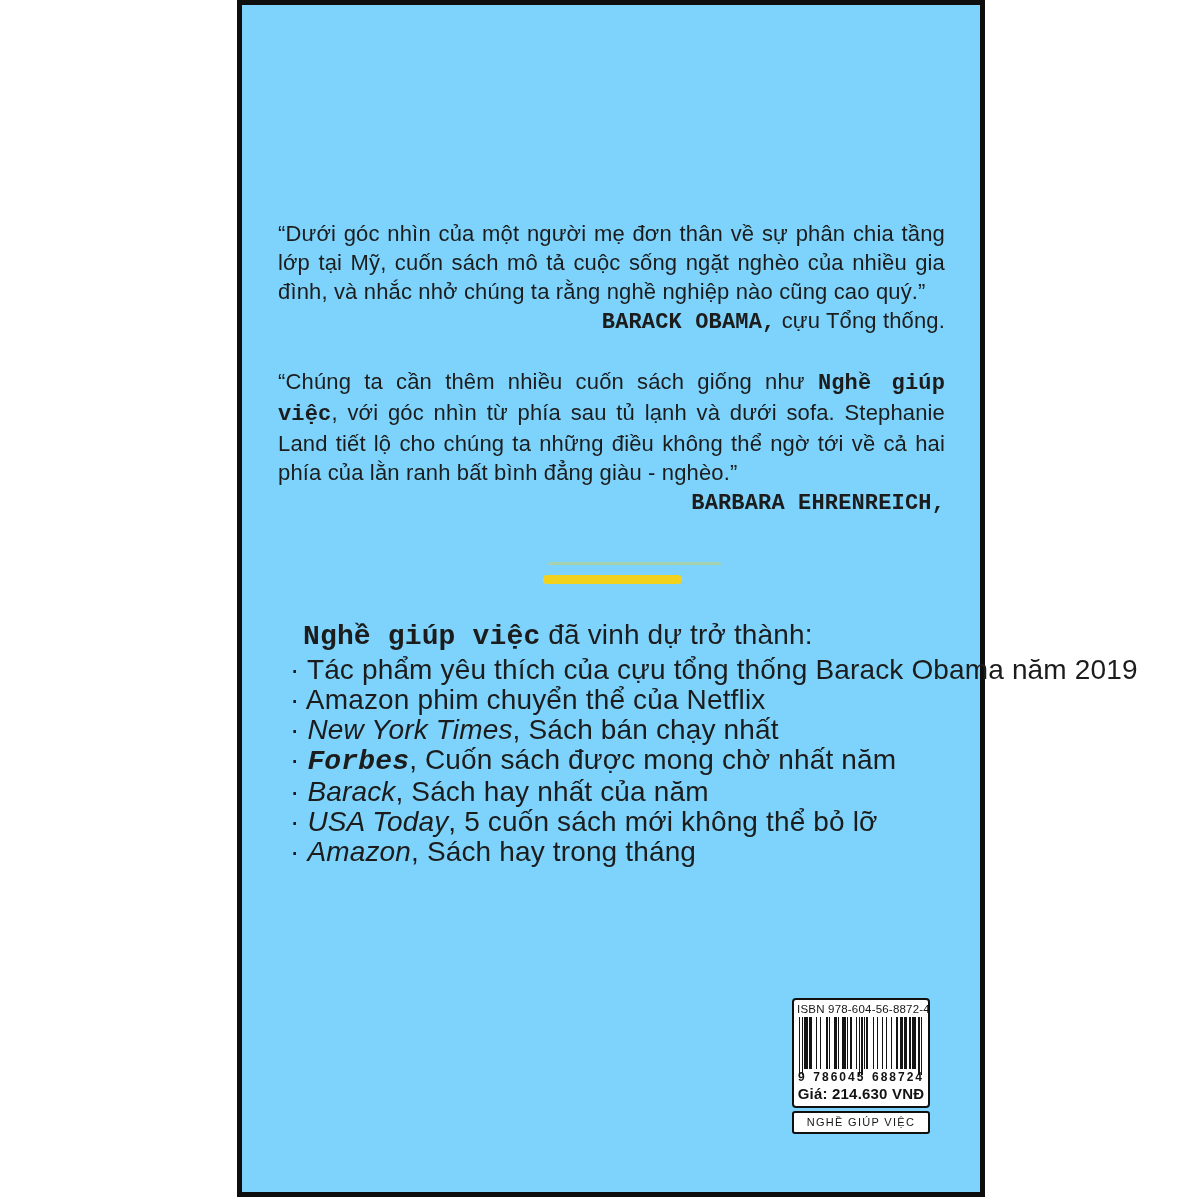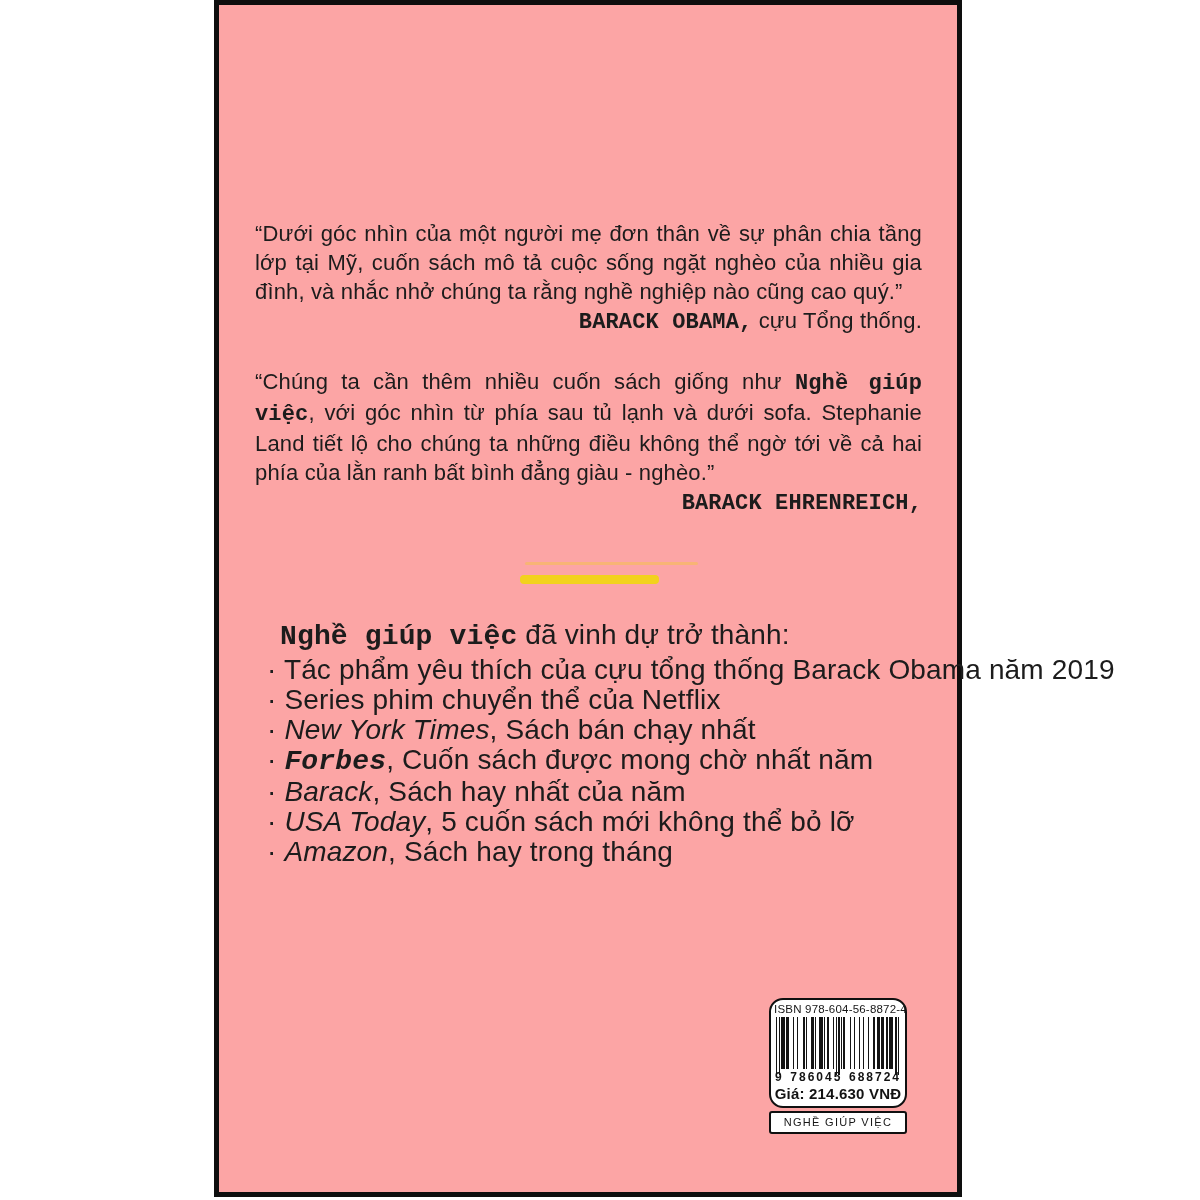--- a/index.html
+++ b/index.html
@@ -5,42 +5,42 @@
   html,body{margin:0;padding:0;}
   body{
     width:1200px;height:1200px;background:#ffffff;position:relative;
     font-family:"Liberation Sans","DejaVu Sans",sans-serif;color:#1c1c1c;
     overflow:hidden;
   }
   p{margin:0;}
   .b{font-weight:700;font-family:Liberation Mono, monospace;}
   .i{font-style:italic;}
   .cover{
-    box-sizing:border-box;position:absolute;left:214px;top:0;
-    width:748px;height:1197px;background:#fca5a5;border:5px solid #0e0e0e;
+    box-sizing:border-box;position:absolute;left:237px;top:0;
+    width:748px;height:1197px;background:#7dd3fc;border:5px solid #0e0e0e;
   }
   .block{position:absolute;}
   
   .quote-block{left:36px;width:667px;font-size:22px;line-height:29px;letter-spacing:.15px;}
   .q1{top:214px;}
   .q2{top:362px;}
   .qtext{text-align:justify;}
   .attr{text-align:right;}
   
   .divider-faint{left:306px;top:557px;width:173px;height:3px;border-radius:2px;opacity:.35;}
   .divider{left:301px;top:570px;width:139px;height:9px;border-radius:4px;}
   
   .accolades{left:48px;top:615px;width:684px;font-size:28px;line-height:30px;letter-spacing:.15px;}
   .acc-intro{padding-left:13px;}
   .acc-list{margin-top:3px;}
   .acc-item{white-space:nowrap;}
   
   .barcode-card{left:550px;top:993px;width:138px;}
   .bc-main{
-    box-sizing:border-box;width:138px;border:2px solid #101010;border-radius:14px;
+    box-sizing:border-box;width:138px;border:2px solid #101010;border-radius:4px;
     background:#fff;padding:3px 3px 4px;text-align:center;
   }
   .bc-isbn{font-size:11.5px;font-weight:500;letter-spacing:.2px;white-space:nowrap;color:#161616;}
   .bc-bars{margin:2px auto 0;width:124px;height:58px;font-size:0;white-space:nowrap;text-align:left;}
   .module{display:inline-block;width:1.3px;height:52px;vertical-align:top;}
   .module.on{background:#141414;}
   .module.guard{height:58px;}
   .bc-digits{
     display:flex;justify-content:space-between;align-items:flex-end;
     margin-top:-5px;padding:0 1px;font-size:12px;font-weight:700;color:#131313;
@@ -58,31 +58,31 @@
 
 <div class="cover">
 
   <div class="block quote-block q1">
     <p class="qtext"><span>“Dưới góc nhìn của một người mẹ đơn thân về sự phân chia tầng lớp tại Mỹ, cuốn sách mô tả cuộc sống ngặt nghèo của nhiều gia đình, và nhắc nhở chúng ta rằng nghề nghiệp nào cũng cao quý.”</span></p>
     <p class="attr"><span class="b">BARACK OBAMA,</span><span> cựu Tổng thống.</span></p>
   </div>
 
   <div class="block quote-block q2">
     <p class="qtext"><span>“Chúng ta cần thêm nhiều cuốn sách giống như </span><span class="b">Nghề giúp việc</span><span>, với góc nhìn từ phía sau tủ lạnh và dưới sofa. Stephanie Land tiết lộ cho chúng ta những điều không thể ngờ tới về cả hai phía của lằn ranh bất bình đẳng giàu - nghèo.”</span></p>
-    <p class="attr"><span class="b">BARACK EHRENREICH,</span></p>
+    <p class="attr"><span class="b">BARBARA EHRENREICH,</span></p>
   </div>
 
   <div class="block divider-faint" style="background: rgb(242, 210, 29);"></div>
   <div class="block divider" style="background: rgb(242, 210, 29);"></div>
 
   <div class="block accolades">
     <p class="acc-intro"><span class="b">Nghề giúp việc</span><span> đã vinh dự trở thành:</span></p>
     <div class="acc-list">
         <p class="acc-item"><span>· Tác phẩm yêu thích của cựu tổng thống Barack Obama năm 2019</span></p>
-        <p class="acc-item"><span>· Series phim chuyển thể của Netflix</span></p>
+        <p class="acc-item"><span>· Amazon phim chuyển thể của Netflix</span></p>
         <p class="acc-item"><span>· </span><span class="i">New York Times</span><span>, Sách bán chạy nhất</span></p>
         <p class="acc-item"><span>· </span><span class="b i">Forbes</span><span>, Cuốn sách được mong chờ nhất năm</span></p>
         <p class="acc-item"><span>· </span><span class="i">Barack</span><span>, Sách hay nhất của năm</span></p>
         <p class="acc-item"><span>· </span><span class="i">USA Today</span><span>, 5 cuốn sách mới không thể bỏ lỡ</span></p>
         <p class="acc-item"><span>· </span><span class="i">Amazon</span><span>, Sách hay trong tháng</span></p>
       </div>
   </div>
 
   <div class="block barcode-card">
     <div class="bc-main">

